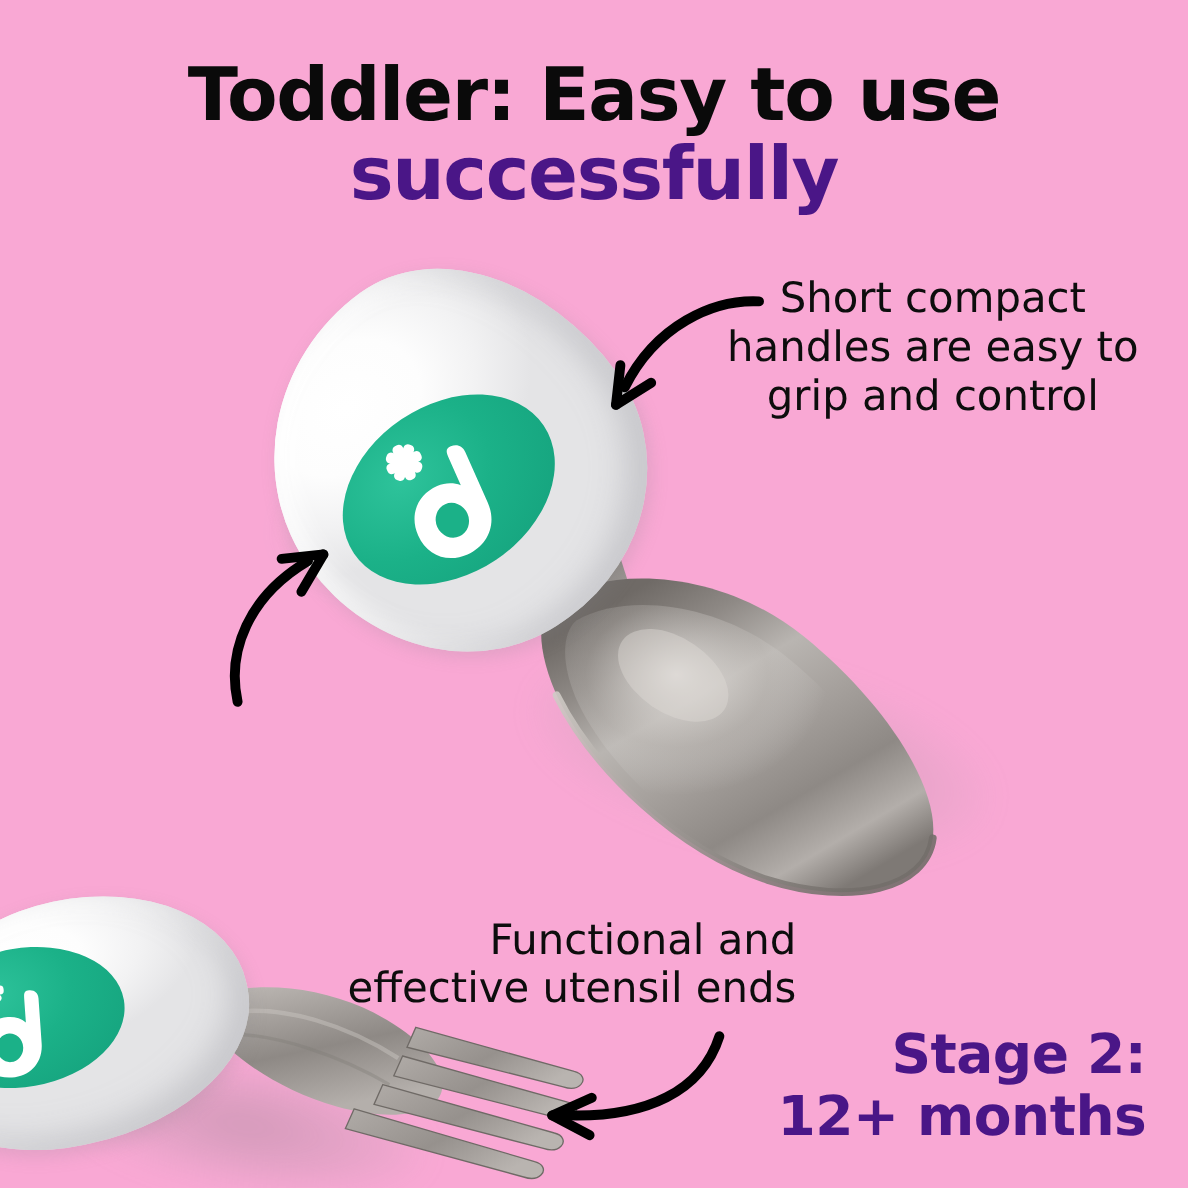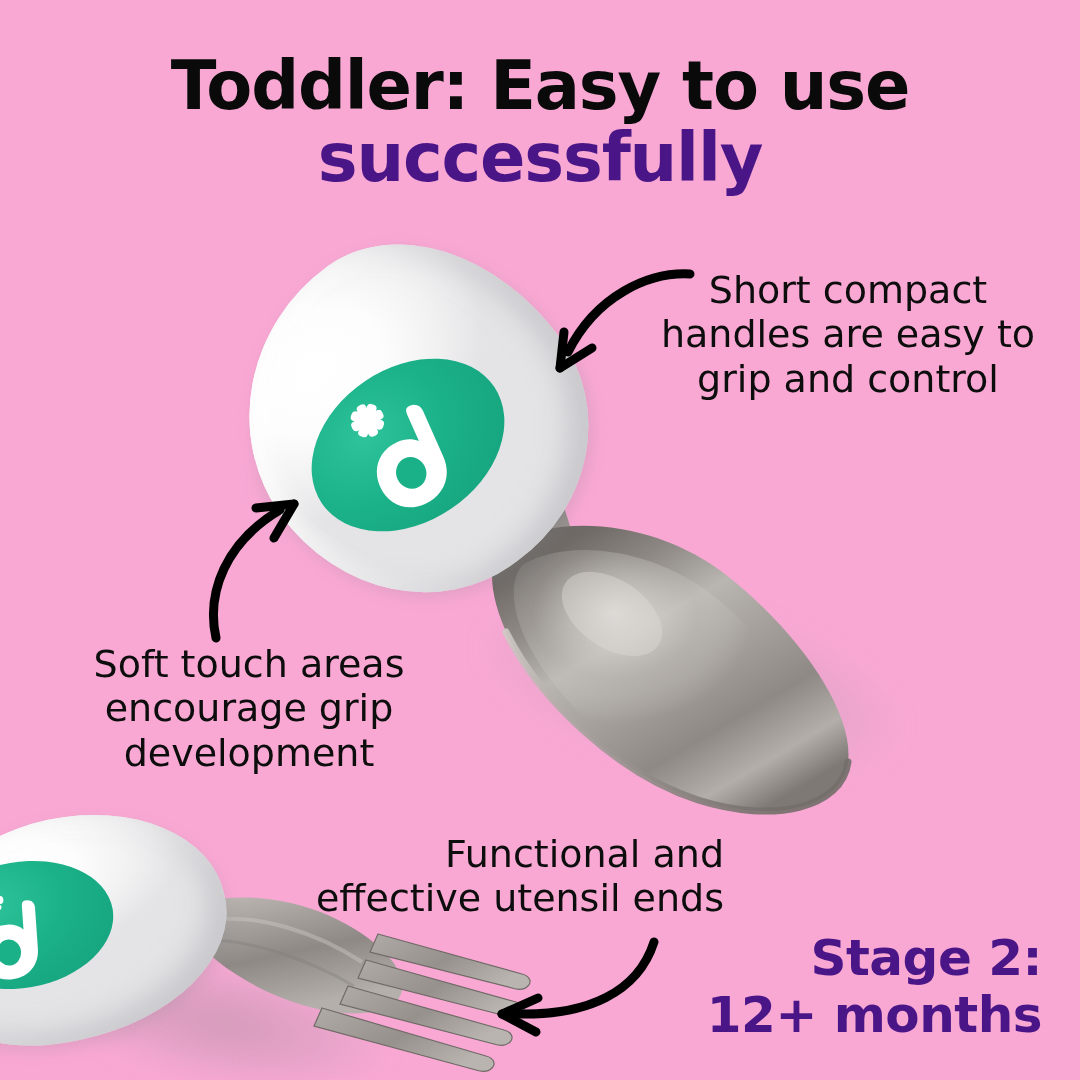--- a/index.html
+++ b/index.html
@@ -49,21 +49,21 @@
     position: absolute;
     color: #0d0d0d;
     font-size: 38px;
     line-height: 1.17;
     font-family: "DejaVu Sans", sans-serif;
     font-weight: 400;
     white-space: pre-line;
   }
   #annot-handles {
     left: 648px;
-    top: 268px;
+    top: 249px;
     width: 400px;
     text-align: center;
   }
   #annot-grip {
     left: 54px;
     top: 642px;
     width: 390px;
     text-align: center;
   }
   #annot-ends {
@@ -366,23 +366,20 @@
   <svg class="arrow-svg" style="left:488px; top:930px;" width="190" height="110" viewBox="0 0 190 110">
     <path d="M 166 12 C 150 62, 100 86, 28 84" stroke-width="9"></path>
     <path d="M 14 84 L 50 68" stroke-width="9"></path>
     <path d="M 14 84 L 48 102" stroke-width="9"></path>
   </svg>
 
   <div class="annot" id="annot-handles">Short compact
 handles are easy to
 grip and control</div>
 
-  <div class="annot" id="annot-grip">Soft touch areas
-encourage grip
-development</div>
 
   <div class="annot" id="annot-ends">Functional and
 effective utensil ends</div>
 
   <div id="stage-badge">Stage 2:
 12+ months</div>
 
 </div>
 
 </body></html>

